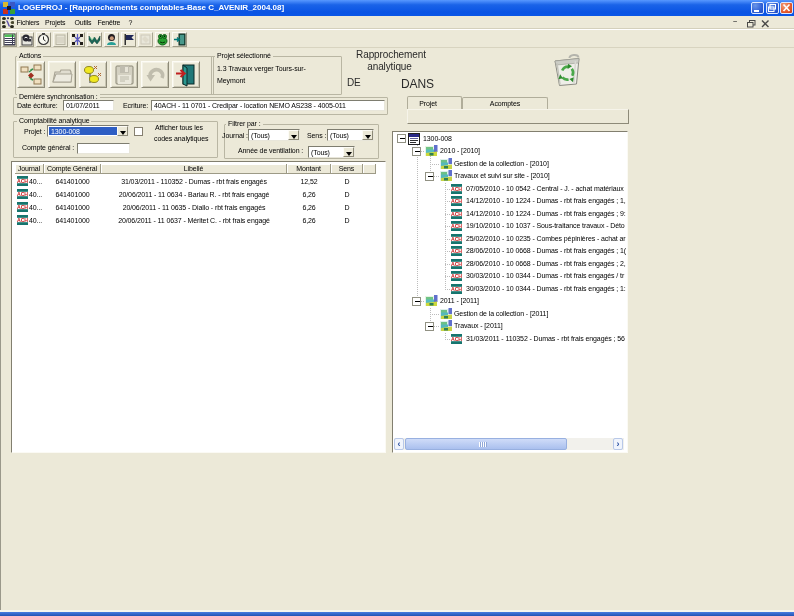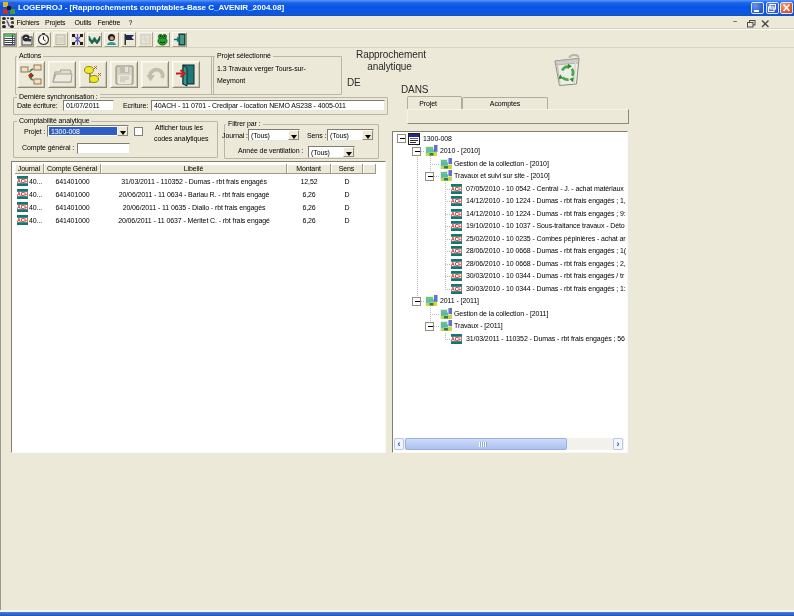--- a/index.html
+++ b/index.html
@@ -1,19 +1,19 @@
 <!DOCTYPE html>
 <html><head><meta charset="utf-8">
 <style>
 *{margin:0;padding:0;box-sizing:border-box}
 html,body{width:794px;height:616px;overflow:hidden}
 #win{position:relative;width:794px;height:616px;background:#ece9d8;font-family:"Liberation Sans",sans-serif;font-size:7px;letter-spacing:-0.1px;color:#000;overflow:hidden}
 .abs{position:absolute}
 
-#titlebar{position:absolute;left:0;top:0;width:794px;height:16px;background:linear-gradient(to bottom,#5898ff 0%,#1a63e8 18%,#0a54e4 45%,#0a58e8 75%,#1058d8 90%,#1c4eb0 100%)}
+#titlebar{position:absolute;left:0;top:0;width:794px;height:27px;background:linear-gradient(to bottom,#5898ff 0%,#1a63e8 18%,#0a54e4 45%,#0a58e8 75%,#1058d8 90%,#1c4eb0 100%)}
 #titletext{position:absolute;left:18px;top:2.5px;color:#fff;font-weight:bold;font-size:8px;letter-spacing:0px}
 .tbtn{position:absolute;top:2px;width:13px;height:12px;border-radius:2px;border:1px solid #dce8ff}
 .tbtn.min,.tbtn.res{background:radial-gradient(circle at 30% 25%,#6a96e8 0%,#3565d8 55%,#1c48c0 100%)}
 .tbtn.close{background:radial-gradient(circle at 30% 25%,#f0a080 0%,#e86030 55%,#c83818 100%)}
 
 #menubar{position:absolute;left:0;top:16px;width:794px;height:13px;background:#ece9d8}
 .mitem{position:absolute;top:3px;font-size:7px;letter-spacing:-0.2px}
 .mdibtn{position:absolute;top:3px;color:#4a4a48;font-size:7.5px;font-weight:bold}
 
 #toolbar{position:absolute;left:0;top:29px;width:794px;height:19px;background:#ece9d8;border-top:1px solid #fff;border-bottom:1px solid #d8d4c0}
@@ -224,21 +224,21 @@
     </div>
 
 <div class="gbox" style="left:211px;top:56px;width:131px;height:39px"></div>
 <span class="glabel" style="left:215px;top:52px">Projet sélectionné</span>
 <span class="lbl" style="left:217px;top:65px">1.3 Travaux verger Tours-sur-</span>
 <span class="lbl" style="left:217px;top:77px">Meymont</span>
 
 <span class="lbl" style="left:353px;top:49px;width:76px;text-align:center;font-size:10px;color:#2a2a2a">Rapprochement</span>
 <span class="lbl" style="left:353px;top:61px;width:73px;text-align:center;font-size:10px;color:#2a2a2a">analytique</span>
 <span class="lbl" style="left:347px;top:77px;font-size:10px;color:#2a2a2a">DE</span>
-<span class="lbl" style="left:401px;top:84px;font-size:10px;color:#2a2a2a">DANS</span>
+<span class="lbl" style="left:401px;top:77px;font-size:12px;color:#2a2a2a">DANS</span>
 
 <svg class="abs" style="left:550px;top:53px" width="34" height="35" viewBox="0 0 34 35">
  <path d="M5 8 L29 5.5 L26.5 31 L9.5 32.5 Z" fill="#eeeee8" stroke="#8a8a82" stroke-width="1"></path>
  <path d="M5 8 L29 5.5 L28.5 10 L6 12 Z" fill="#cccdc6" stroke="#9a9a92" stroke-width="0.6"></path>
  <path d="M7 10 L10 31.5" stroke="#c4c4bc" stroke-width="1.5" fill="none"></path>
  <path d="M25.5 8 L24 30.5" stroke="#d8d8d2" stroke-width="1.5" fill="none"></path>
  <path d="M19.5 5 C19.5 1.5,28 0.5,28.5 4.5" fill="none" stroke="#b4b4ac" stroke-width="2"></path>
  <g stroke="#4aa84a" fill="none" stroke-width="2.6">
   <path d="M12.2 17.5 A6.5 6.5 0 0 1 18 13.6"></path>
   <path d="M21.8 15.8 A6.5 6.5 0 0 1 22.3 22.8"></path>

